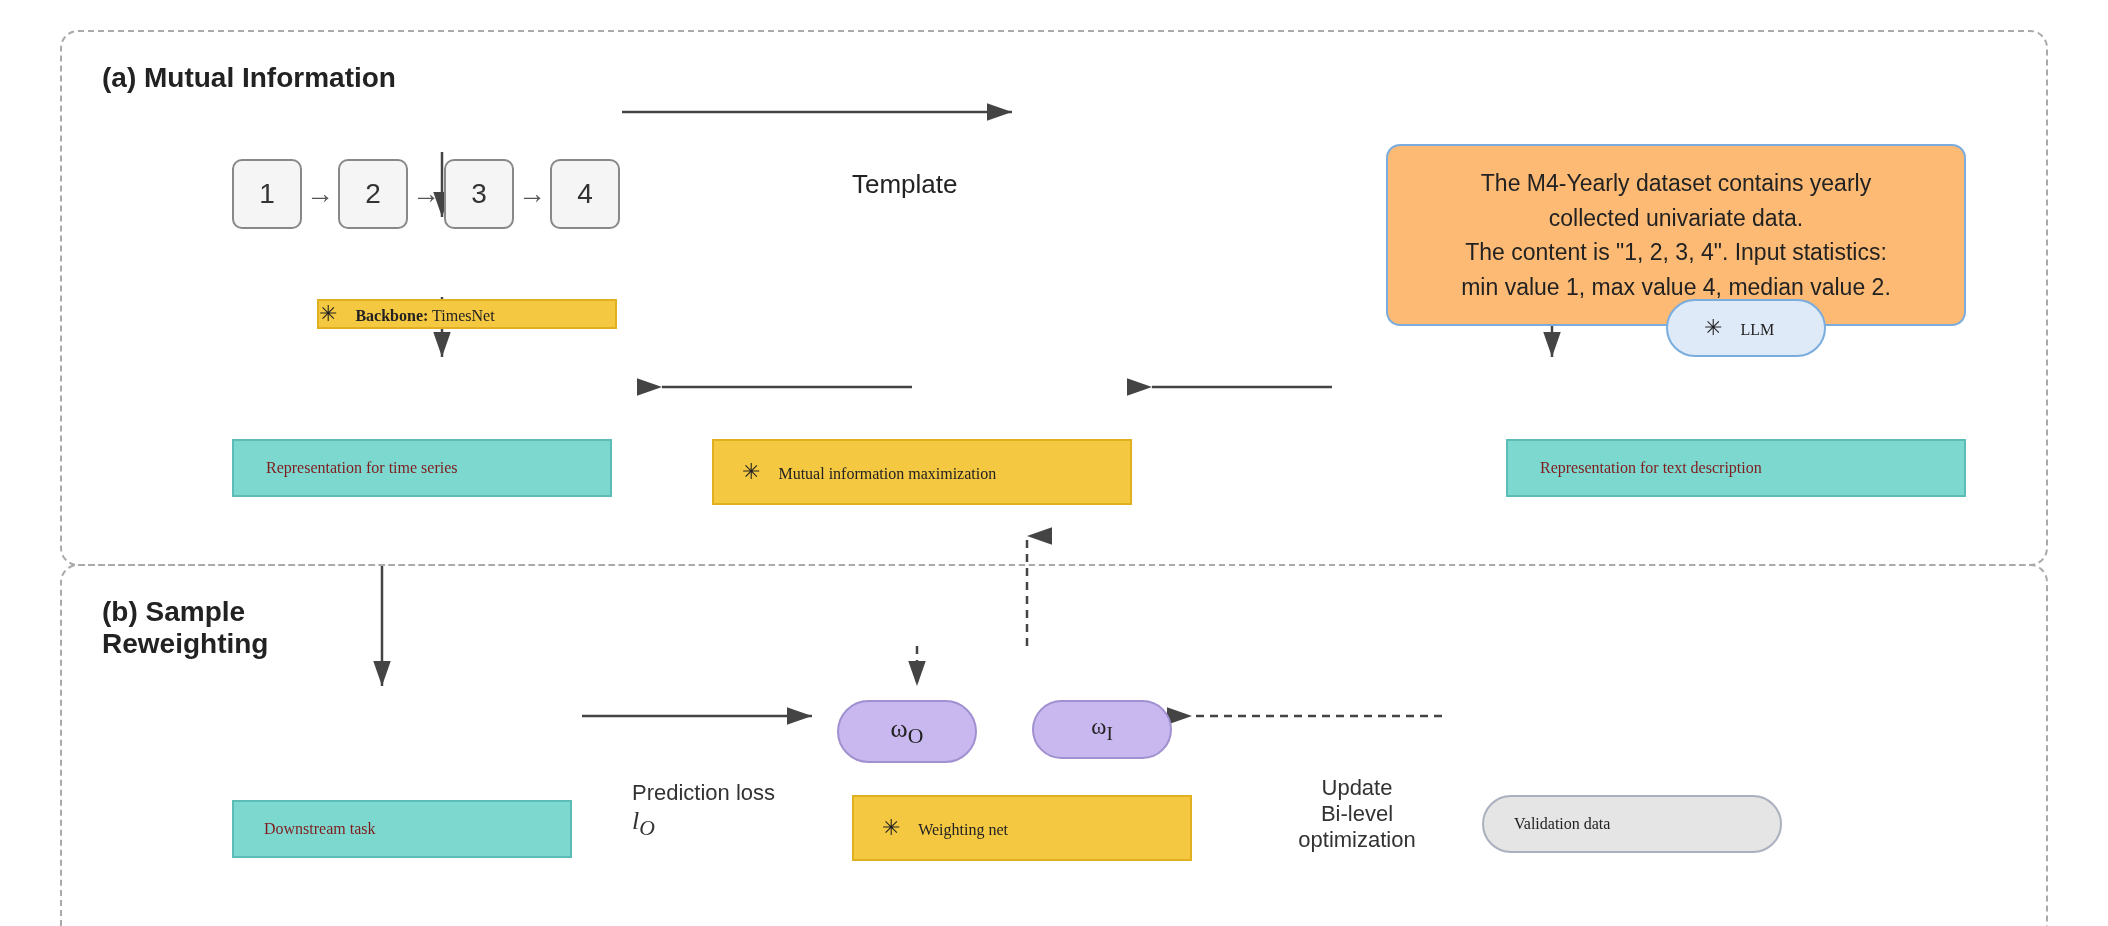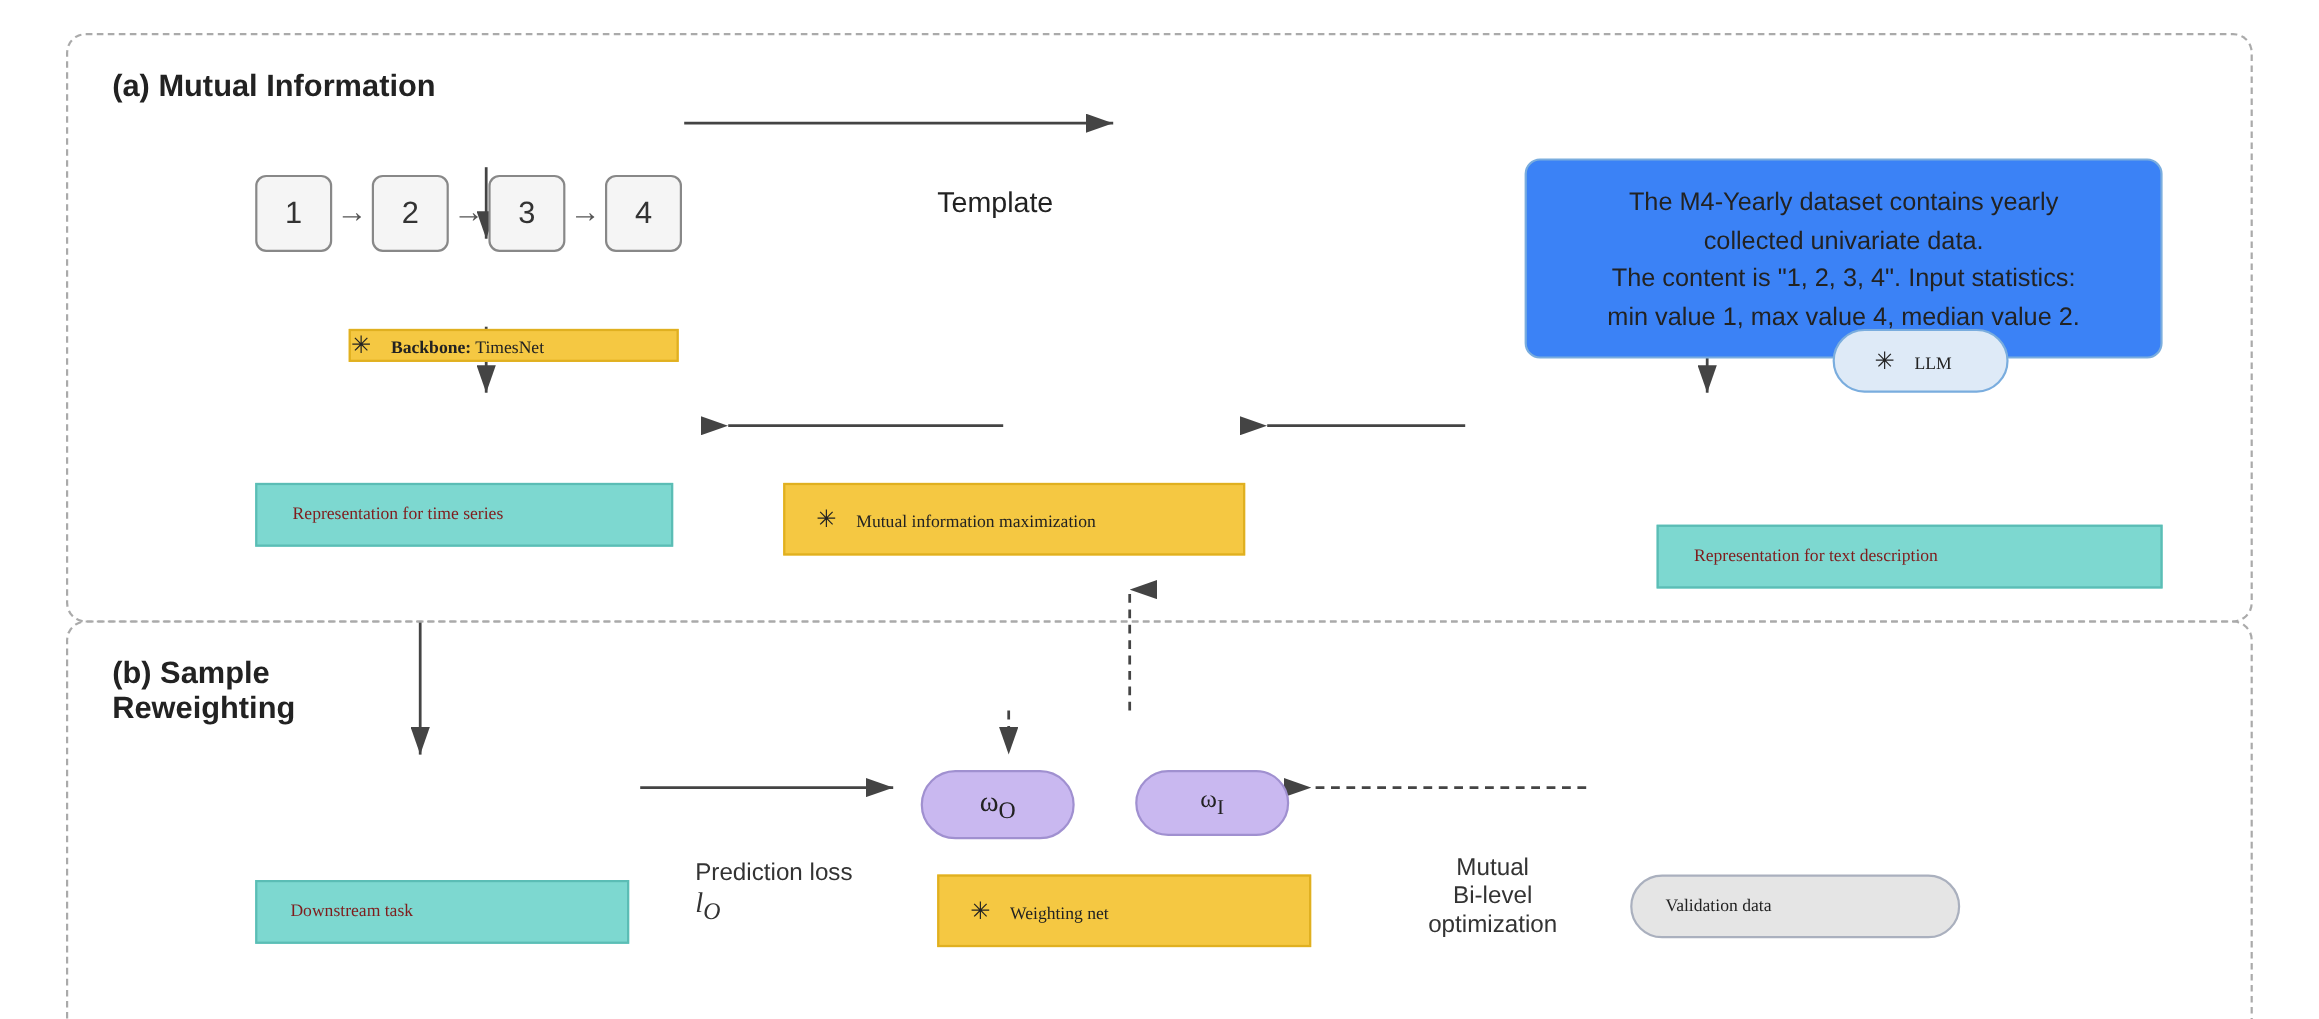--- a/index.html
+++ b/index.html
@@ -47,21 +47,21 @@
       border: 2px solid #5bbdb5;
     }
 
     .node-yellow {
       background: #f5c842;
       color: #222;
       border: 2px solid #e0b020;
     }
 
     .node-blue-outline {
-      background: #3b82f6;
+      background: #fdba74;
       color: #222;
       border: 2px solid #7aadde;
       border-radius: 14px;
     }
 
     .node-blue-circle {
       background: #deeaf7;
       color: #222;
       border: 2px solid #7aadde;
       border-radius: 50px;
@@ -201,21 +201,21 @@
 
       <div class="abs node-teal" style="top:325px; left:130px; min-width:380px; padding:18px 32px;">
         <span>Representation for time series</span>
       </div>
 
       <div class="abs node-yellow" style="top:325px; left:820px; min-width:420px; padding:18px 28px; transform:translateX(-50%);">
         <span class="icon-star flake"></span>
         <span>Mutual information maximization</span>
       </div>
 
-      <div class="abs node-teal" style="top:325px; right:40px; min-width:460px; padding:18px 32px;margin-top:38px;">
+      <div class="abs node-teal" style="top:325px; right:40px; min-width:460px; padding:18px 32px;">
         <span>Representation for text description</span>
       </div>
 
     </div>
   </div>
 
   <div class="section-b">
     <div class="section-label" style="white-space:pre-line;">(b) Sample
 Reweighting</div>
 
@@ -264,21 +264,21 @@
         <span>Prediction loss</span><br>
         <span style="font-style:italic; font-family:'Times New Roman',serif; font-size:26px;">l<sub>O</sub></span>
       </div>
 
       <div class="abs node-yellow" style="top:115px; left:750px; min-width:340px; padding:18px 28px;">
         <span class="icon-star flake"></span>
         <span>Weighting net</span>
       </div>
 
       <div class="abs" style="top:95px; left:1145px; font-size:22px; font-family:Arial,sans-serif; color:#333; text-align:center; width:220px;">
-        <span style="white-space:pre-line;">Mutual
+        <span style="white-space:pre-line;">Update
 Bi-level
 optimization</span>
       </div>
 
       <div class="abs node-gray" style="top:115px; left:1380px; min-width:300px; padding:18px 30px;">
         <span>Validation data</span>
       </div>
 
     </div>
   </div>

